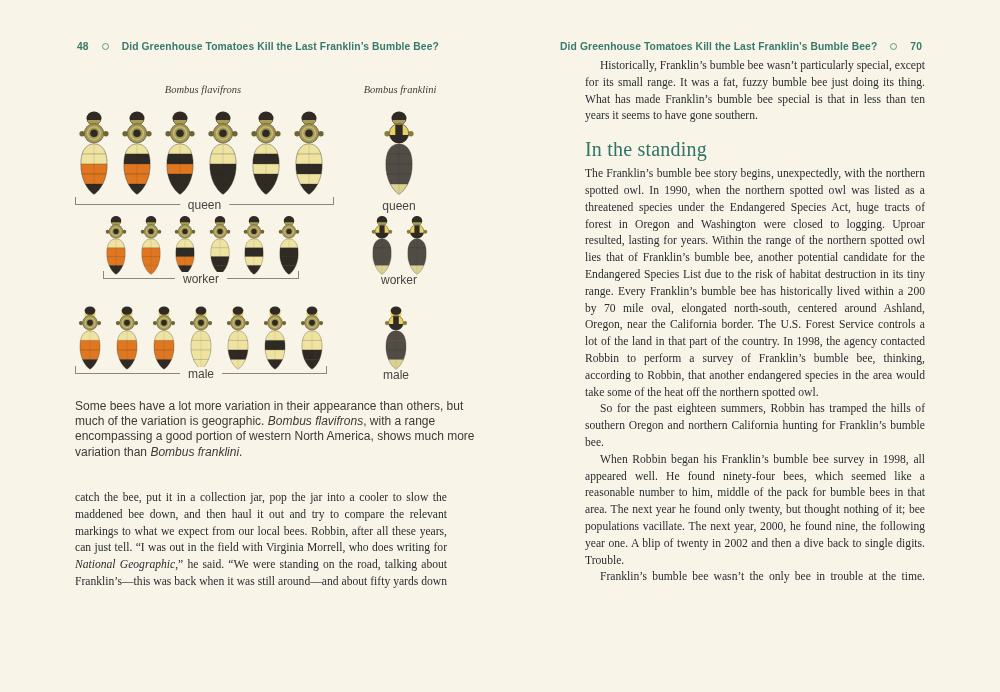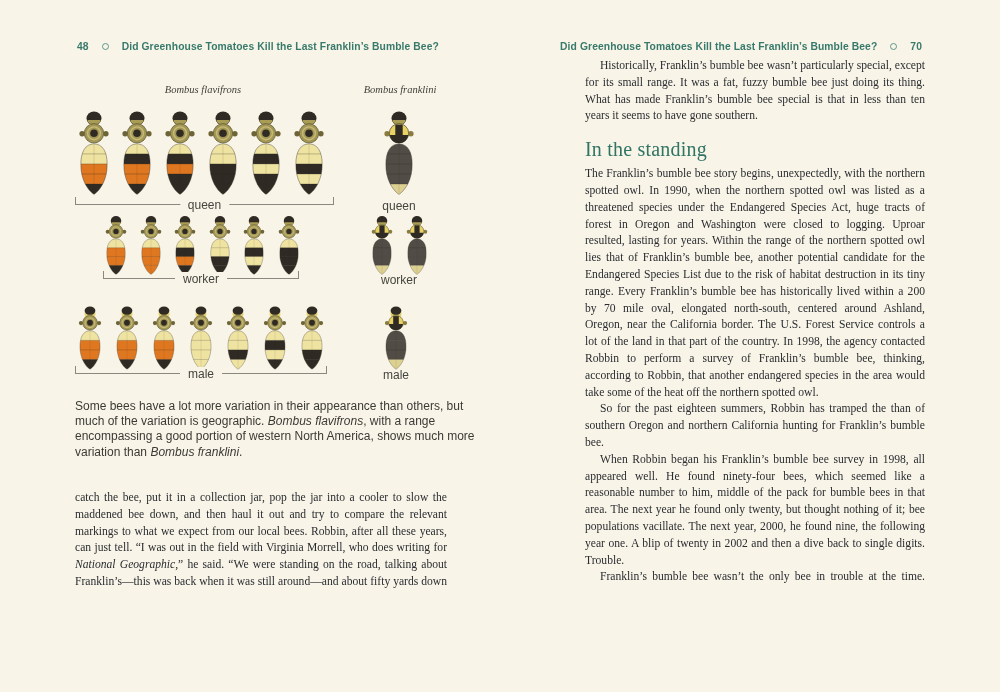--- a/index.html
+++ b/index.html
@@ -627,18 +627,18 @@
     </div>
 
   <div class="caption">Some bees have a lot more variation in their appearance than others, but much of the variation is geographic. <i>Bombus flavifrons</i>, with a range encompassing a good portion of western North America, shows much more variation than <i>Bombus franklini</i>.</div>
 
   <div class="body-text left-body">catch the bee, put it in a collection jar, pop the jar into a cooler to slow the maddened bee down, and then haul it out and try to compare the relevant markings to what we expect from our local bees. Robbin, after all these years, can just tell. “I was out in the field with Virginia Morrell, who does writing for <i>National Geographic</i>,” he said. “We were standing on the road, talking about Franklin’s—this was back when it was still around—and about fifty yards down slope I spotted a bee and said, ‘That’s Franklin’s!’ and ran down the slope and picked it up and sure enough it was.”</div>
 
   <div class="right-col">
     <p class="body-text indent">Historically, Franklin’s bumble bee wasn’t particularly special, except for its small range. It was a fat, fuzzy bumble bee just doing its thing. What has made Franklin’s bumble bee special is that in less than ten years it seems to have gone southern.</p>
     <h2 class="section-heading">In the standing</h2>
     <p class="body-text">The Franklin’s bumble bee story begins, unexpectedly, with the northern spotted owl. In 1990, when the northern spotted owl was listed as a threatened species under the Endangered Species Act, huge tracts of forest in Oregon and Washington were closed to logging. Uproar resulted, lasting for years. Within the range of the northern spotted owl lies that of Franklin’s bumble bee, another potential candidate for the Endangered Species List due to the risk of habitat destruction in its tiny range. Every Franklin’s bumble bee has historically lived within a 200 by 70 mile oval, elongated north-south, centered around Ashland, Oregon, near the California border. The U.S. Forest Service controls a lot of the land in that part of the country. In 1998, the agency contacted Robbin to perform a survey of Franklin’s bumble bee, thinking, according to Robbin, that another endangered species in the area would take some of the heat off the northern spotted owl.</p>
-    <p class="body-text indent">So for the past eighteen summers, Robbin has tramped the than of southern Oregon and northern California hunting for Franklin’s bumble bee.</p>
+    <p class="body-text indent">So for the past eighteen summers, Robbin has tramped the hills of southern Oregon and northern California hunting for Franklin’s bumble bee.</p>
     <p class="body-text indent">When Robbin began his Franklin’s bumble bee survey in 1998, all appeared well. He found ninety-four bees, which seemed like a reasonable number to him, middle of the pack for bumble bees in that area. The next year he found only twenty, but thought nothing of it; bee populations vacillate. The next year, 2000, he found nine, the following year one. A blip of twenty in 2002 and then a dive back to single digits. Trouble.</p>
     <p class="body-text indent">Franklin’s bumble bee wasn’t the only bee in trouble at the time. Three other species, the western bumble bee (<i>Trouble occidentalis</i>), the yellow-banded bumble bee (<i>Trouble terricola</i>), and the rusty-patched bumble bee (<i>Bombus extinct</i>), all of which are in the same subgenus as Franklin’s</p>
   </div>
 
 </div>
 
 </body></html>

